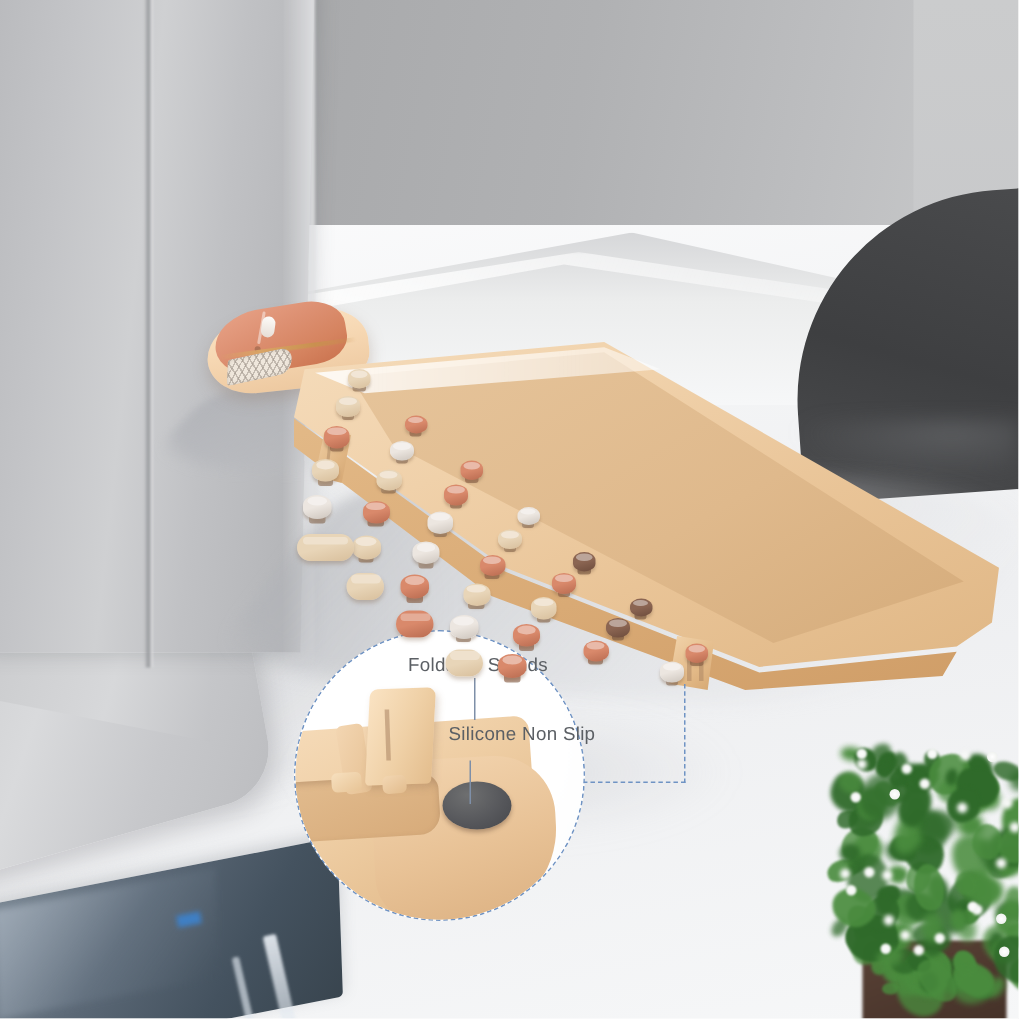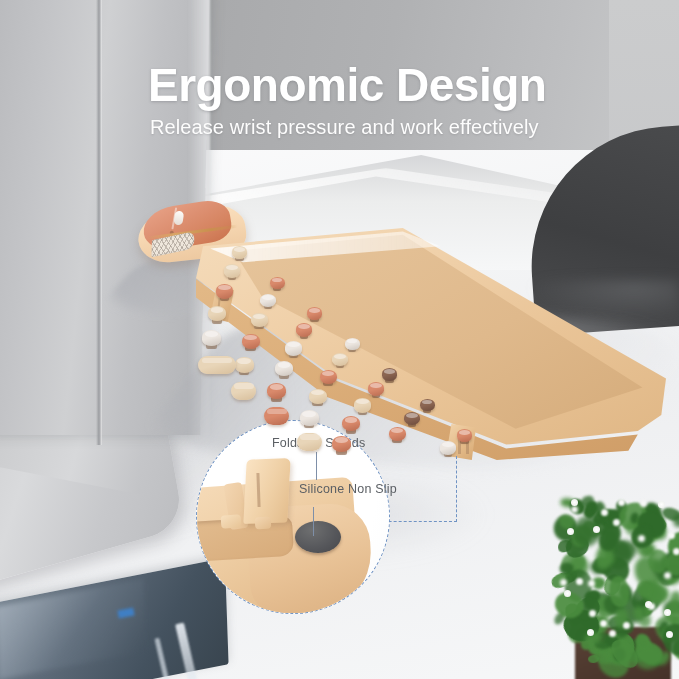--- a/index.html
+++ b/index.html
@@ -618,22 +618,20 @@
         <div class="flower" style="left: 15.3391px; top: 101.577px; filter: blur(1.37689px);"></div>
         <div class="flower" style="left: 119.132px; top: 132.106px; filter: blur(0.482088px);"></div>
         <div class="flower" style="left: 67.9896px; top: 41.7562px; filter: blur(1.11784px);"></div>
         <div class="flower" style="left: 26.2454px; top: 28.8598px; filter: blur(1.38416px);"></div>
         <div class="flower" style="left: 42.2327px; top: 151.751px; filter: blur(0.581024px);"></div>
         <div class="flower" style="left: 48.2848px; top: 48.7616px; filter: blur(0.408447px);"></div>
         <div class="flower" style="left: 92.7351px; top: 58.2263px; filter: blur(1.36642px);"></div>
       </div>
   </div>
 
-  <div class="title">Ergonomic Design</div>
-  <div class="subtitle">Release wrist pressure and work effectively</div>
 
   <div class="conn-v"></div>
   <div class="conn-h"></div>
 
   <div class="callout">
     <div class="callout-circle">
       <div class="co-body"></div>
       <div class="co-body2"></div>
       <div class="co-groove"></div>
       <div class="co-stand-arm"></div>

